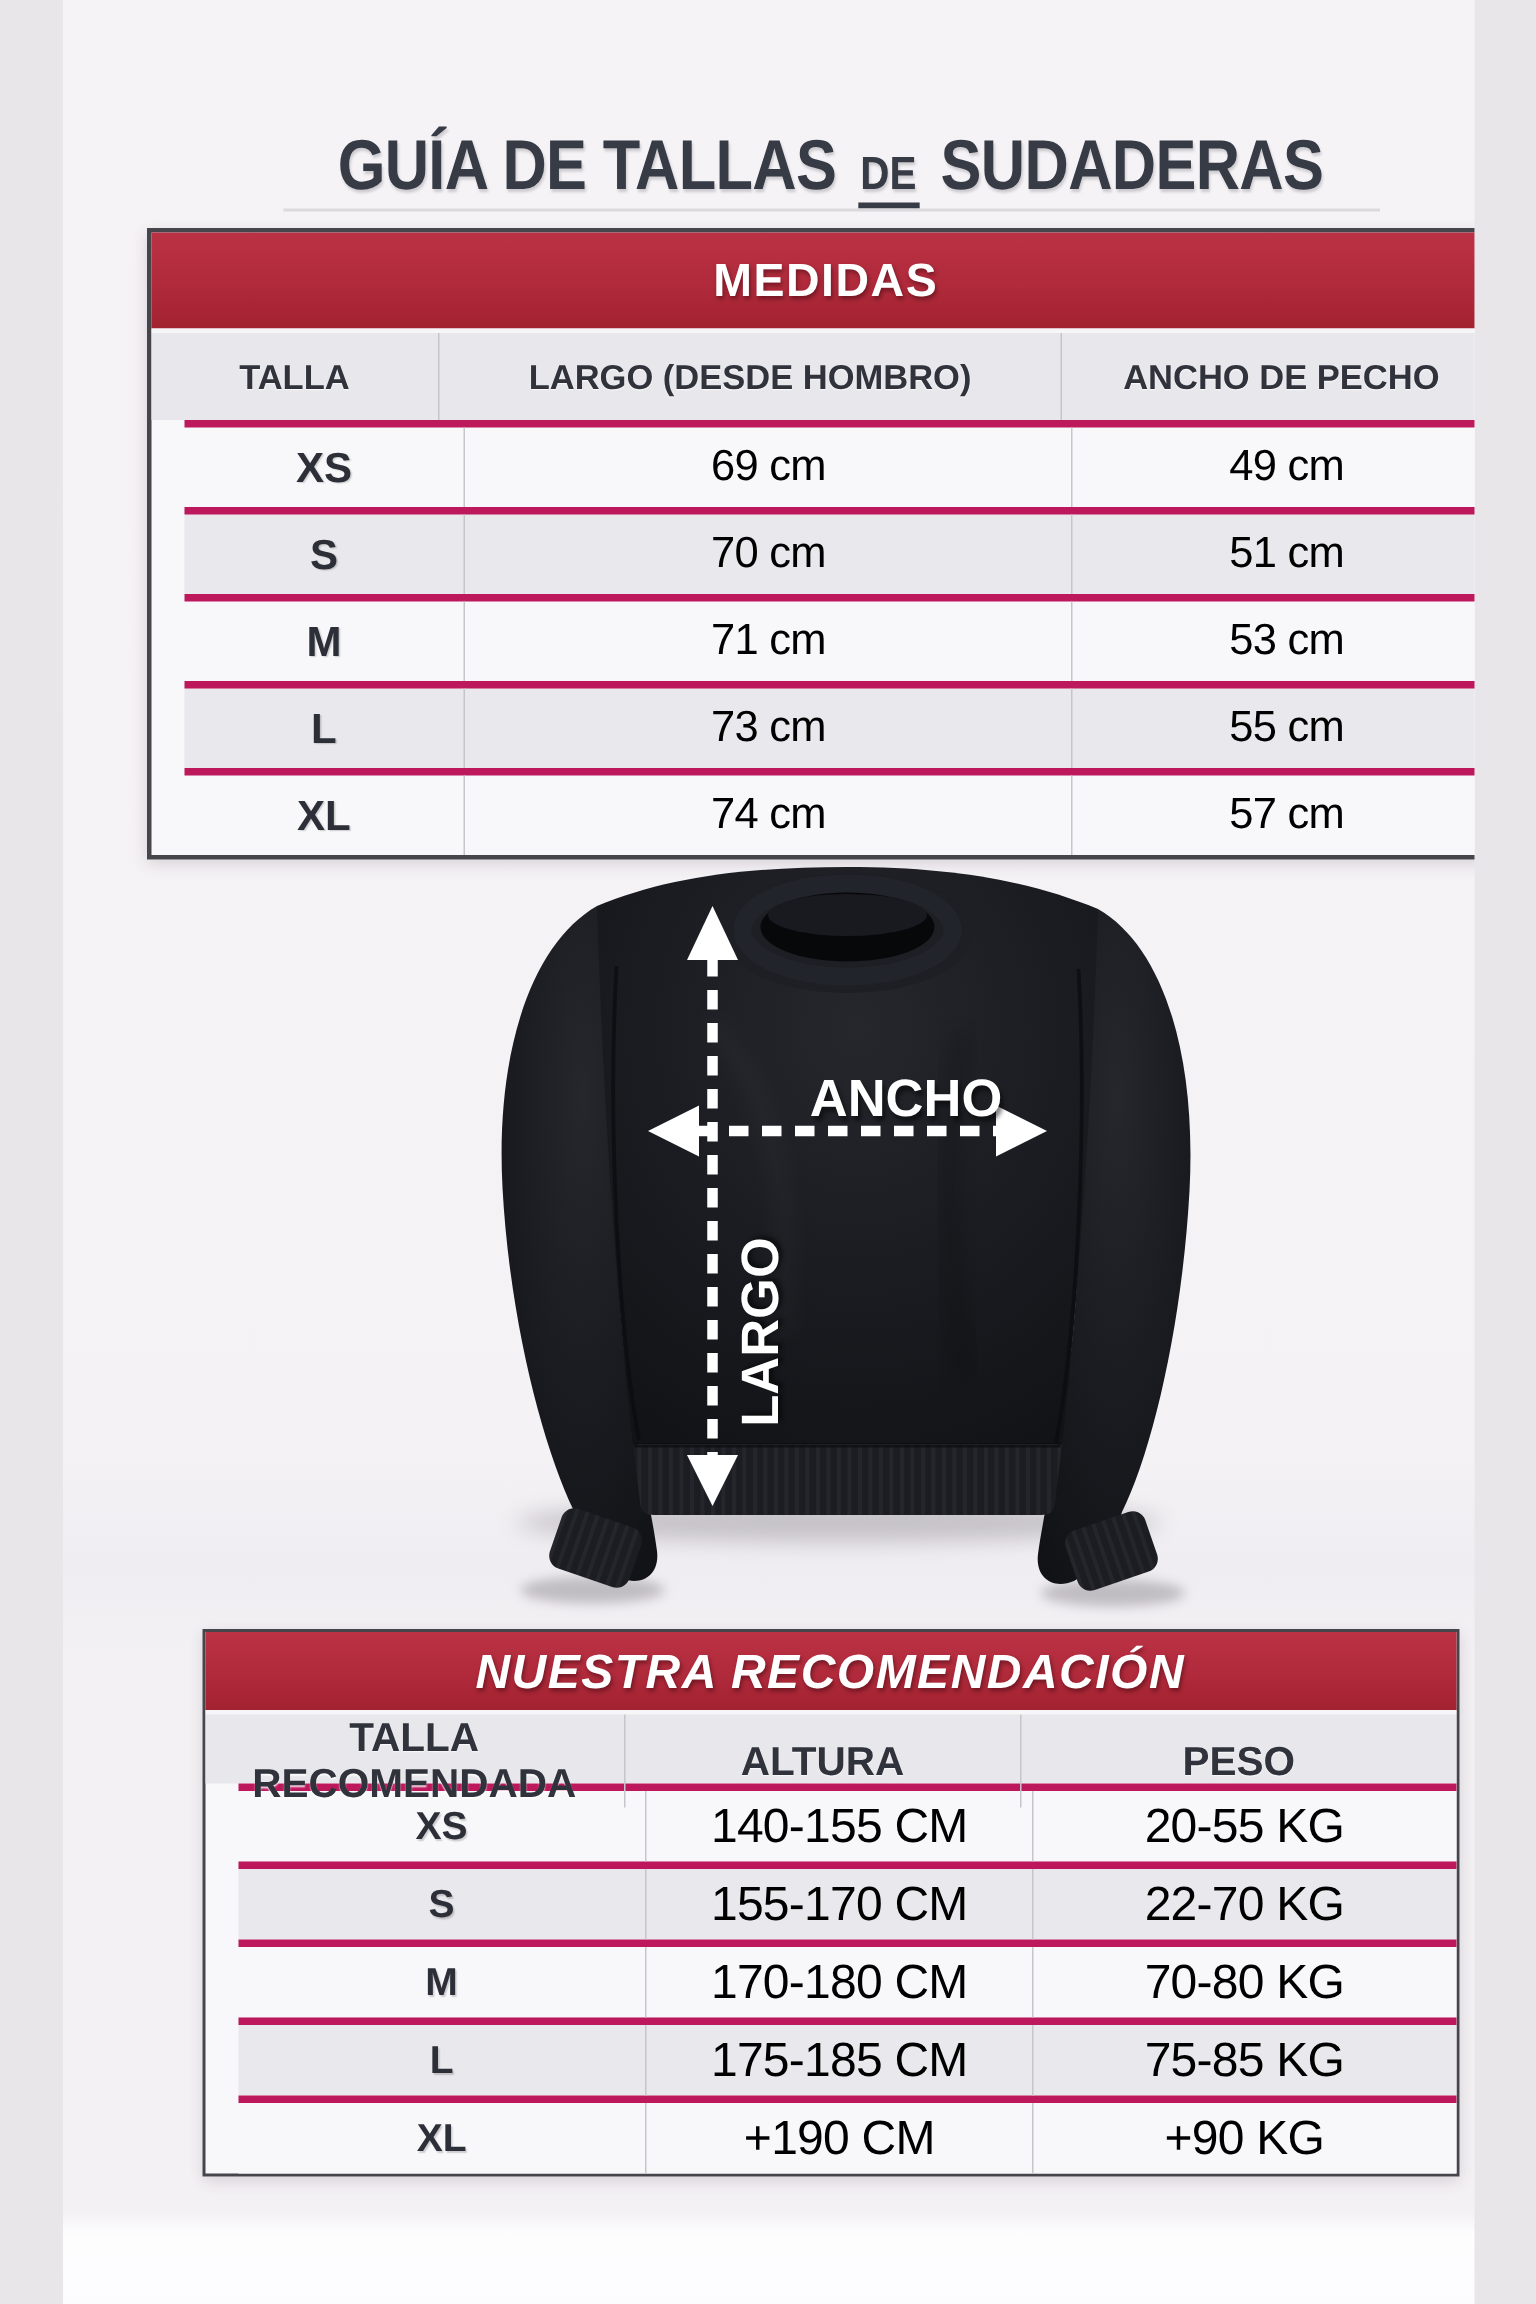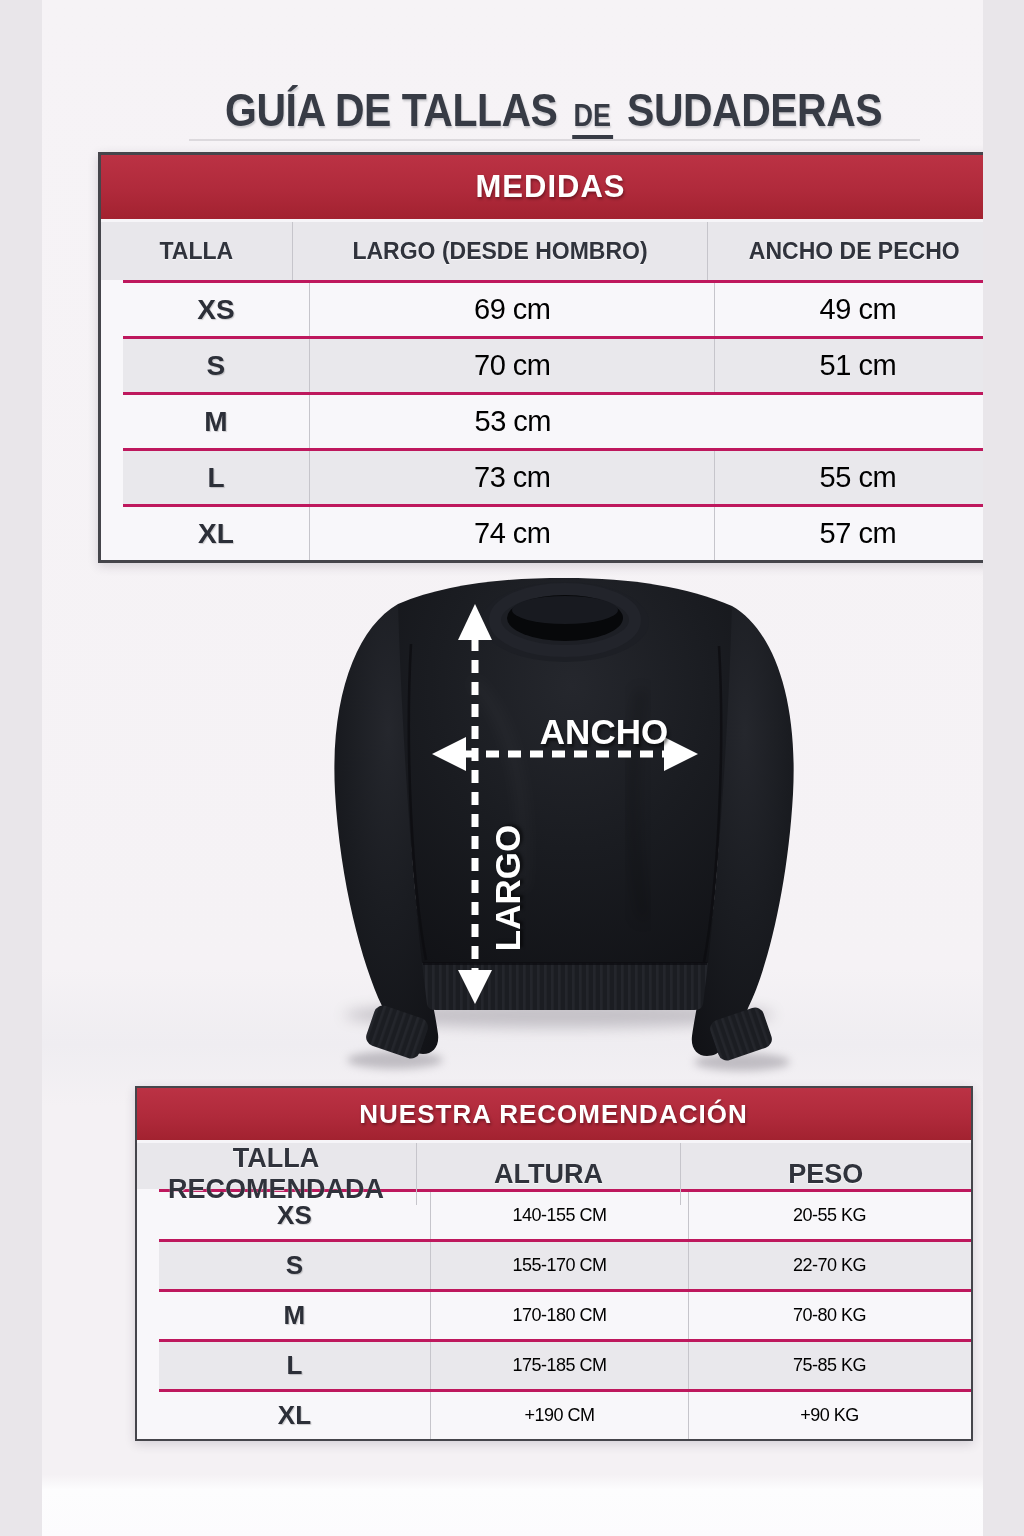--- a/index.html
+++ b/index.html
@@ -19,43 +19,43 @@
   .title-rule{position:absolute;top:139px;left:147px;width:731px;height:2px;background:#dcd9dd;}
   
   .sizetable{position:absolute;background:#f8f7fa;box-shadow:0 3px 10px rgba(50,40,60,.16);}
   .table1{left:56px;top:152px;width:900px;border:3px solid #45454b;}
   .table2{left:93px;top:1086px;width:834px;border:2px solid #45454b;}
   .red-header{display:flex;align-items:center;justify-content:center;color:#ffffff;font-weight:700;
     background:linear-gradient(180deg,#bb3244 0%,#b02a3b 55%,#a22230 100%);
     border-bottom:3px solid #f6f5f8;letter-spacing:1px;
     text-shadow:1px 2px 3px rgba(40,0,8,.45);}
   .table1 .red-header{height:64px;font-size:31px;}
-  .table2 .red-header{height:52px;font-size:26px;}
+  .table2 .red-header{height:52px;font-size:32px;font-style:italic;}
   .grid{display:grid;}
   .table1 .grid{grid-template-columns:21.4% 46.1% 32.5%;}
   .table2 .grid{grid-template-columns:33.6% 31.7% 34.7%;}
   .cell{display:flex;align-items:center;justify-content:center;text-align:center;}
   .cell:not(:last-child){border-right:1px solid #c6c5cb;}
-  .row{border-top:3px solid #be185d;margin-left:22px;}
+  .row{border-top:5px solid #be185d;margin-left:22px;}
   .head-row{border-top:none;background:#e8e7eb;}
   .table1 .head-row{height:58px;}
   .table2 .head-row{height:46px;}
   .col-head{font-weight:700;color:#30333c;text-shadow:0 1px 1px rgba(255,255,255,.8);}
   .table1 .col-head{font-size:23px;}
   .table2 .col-head{font-size:27px;}
   .light{background:#f8f7fa;}
   .shade{background:#e9e8ec;}
   .table1 .row{height:53px;}
   .table2 .row{height:47px;}
   .size-cell{font-weight:700;color:#2c2f38;text-shadow:1px 1px 1px rgba(0,0,0,.18);}
   .table1 .size-cell{font-size:28px;}
   .table2 .size-cell{font-size:26px;}
   .val-cell{font-weight:400;color:#000000;letter-spacing:-0.5px;}
   .table1 .val-cell{font-size:29px;}
-  .table2 .val-cell{font-size:18px;}
+  .table2 .val-cell{font-size:32px;}
   
   .figure{position:absolute;left:250px;top:560px;width:530px;height:520px;}
   .arrow-label{font-weight:700;text-shadow:2px 3px 3px rgba(0,0,0,.5);}
 </style>
 </head>
 <body>
 
 <div class="canvas">
 
   <div class="title-wrap">
@@ -79,20 +79,21 @@
       <div class="cell val-cell">69 cm</div>
       <div class="cell val-cell">49 cm</div>
     </div>
     <div class="grid row shade">
       <div class="cell size-cell">S</div>
       <div class="cell val-cell">70 cm</div>
       <div class="cell val-cell">51 cm</div>
     </div>
     <div class="grid row light">
       <div class="cell size-cell">M</div>
+      <div class="cell val-cell">71 cm</div>
       <div class="cell val-cell">53 cm</div>
     </div>
     <div class="grid row shade">
       <div class="cell size-cell">L</div>
       <div class="cell val-cell">73 cm</div>
       <div class="cell val-cell">55 cm</div>
     </div>
     <div class="grid row light">
       <div class="cell size-cell">XL</div>
       <div class="cell val-cell">74 cm</div>

